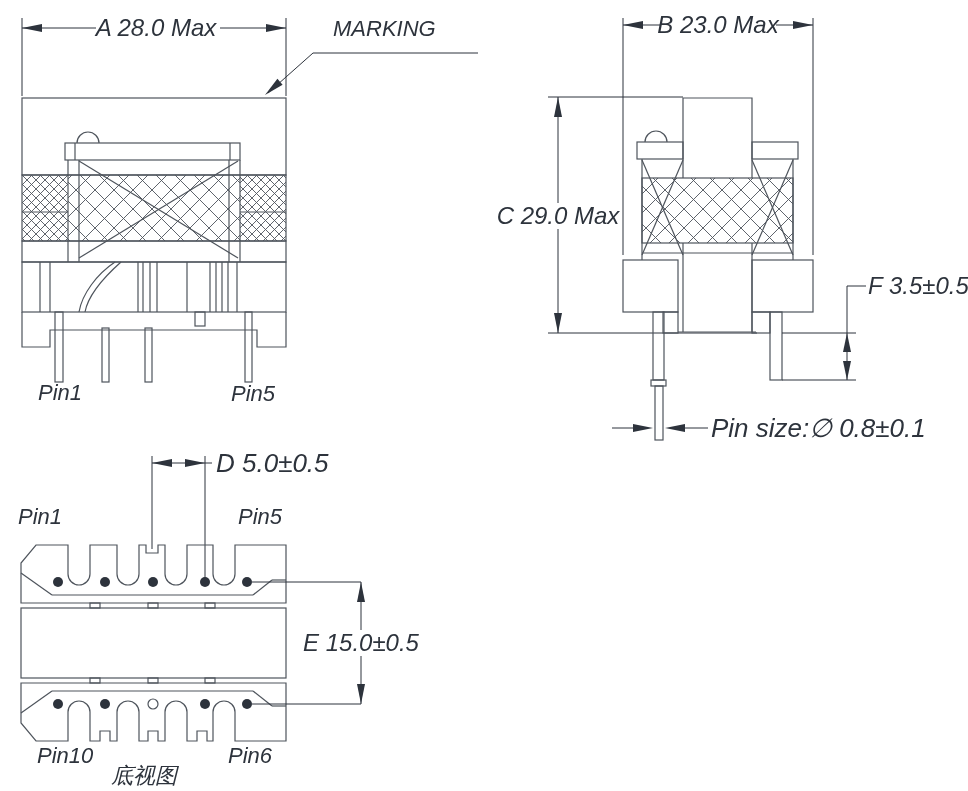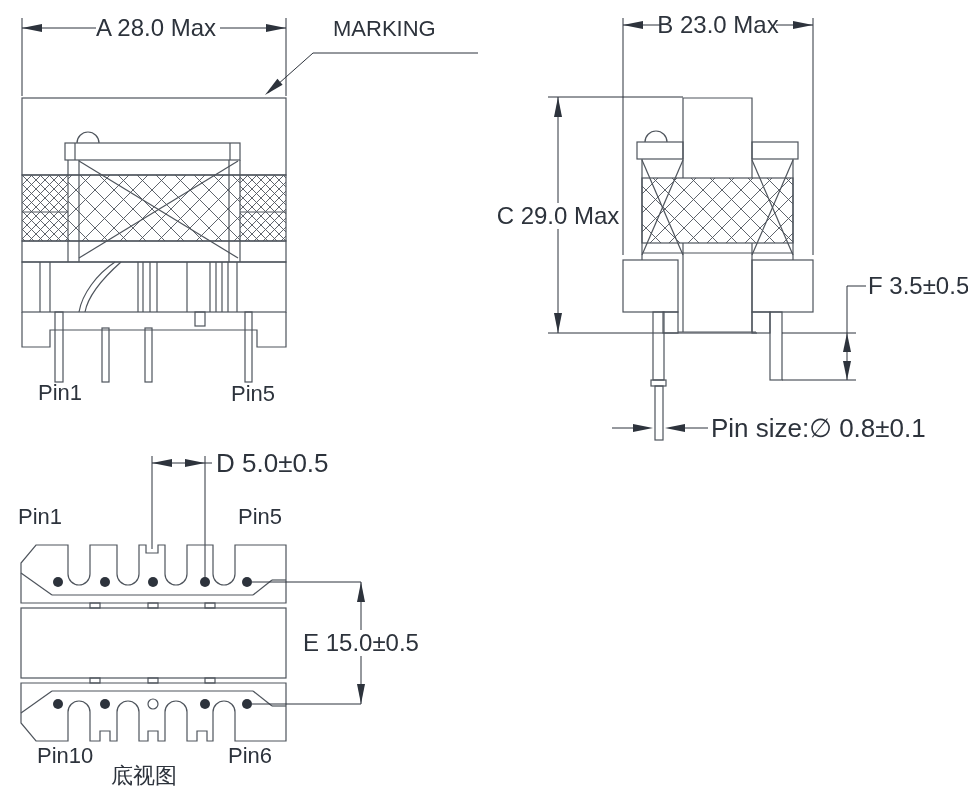--- a/index.html
+++ b/index.html
@@ -1,21 +1,21 @@
 <!DOCTYPE html>
 <html><head>
 <meta charset="utf-8">
 <style>
   :root{
     --line:#4e545c;
     --ink:#2d333c;
     --bg:#ffffff;
   }
   html,body{margin:0;padding:0;background:var(--bg);}
-  .stage{position:relative;width:968px;height:791px;background:var(--bg);overflow:hidden;}
+  .stage{position:relative;width:968px;height:791px;background:var(--bg);overflow:hidden;font-style:italic;}
   svg{position:absolute;left:0;top:0;}
   .ln{stroke:var(--line);stroke-width:1.2;fill:none;}
   .dim{stroke:var(--ink);stroke-width:1;fill:none;}
   .hatchline{stroke:var(--line);stroke-width:0.9;}
   .arrow{fill:var(--ink);stroke:none;}
   .tbg{fill:var(--bg);stroke:none;}
   .dot{fill:var(--ink);stroke:none;}
   .hole{fill:var(--bg);stroke:var(--line);stroke-width:1.2;}
   text{font-family:"Liberation Sans",sans-serif;fill:var(--ink);}
   .t24{font-size:24px;}

